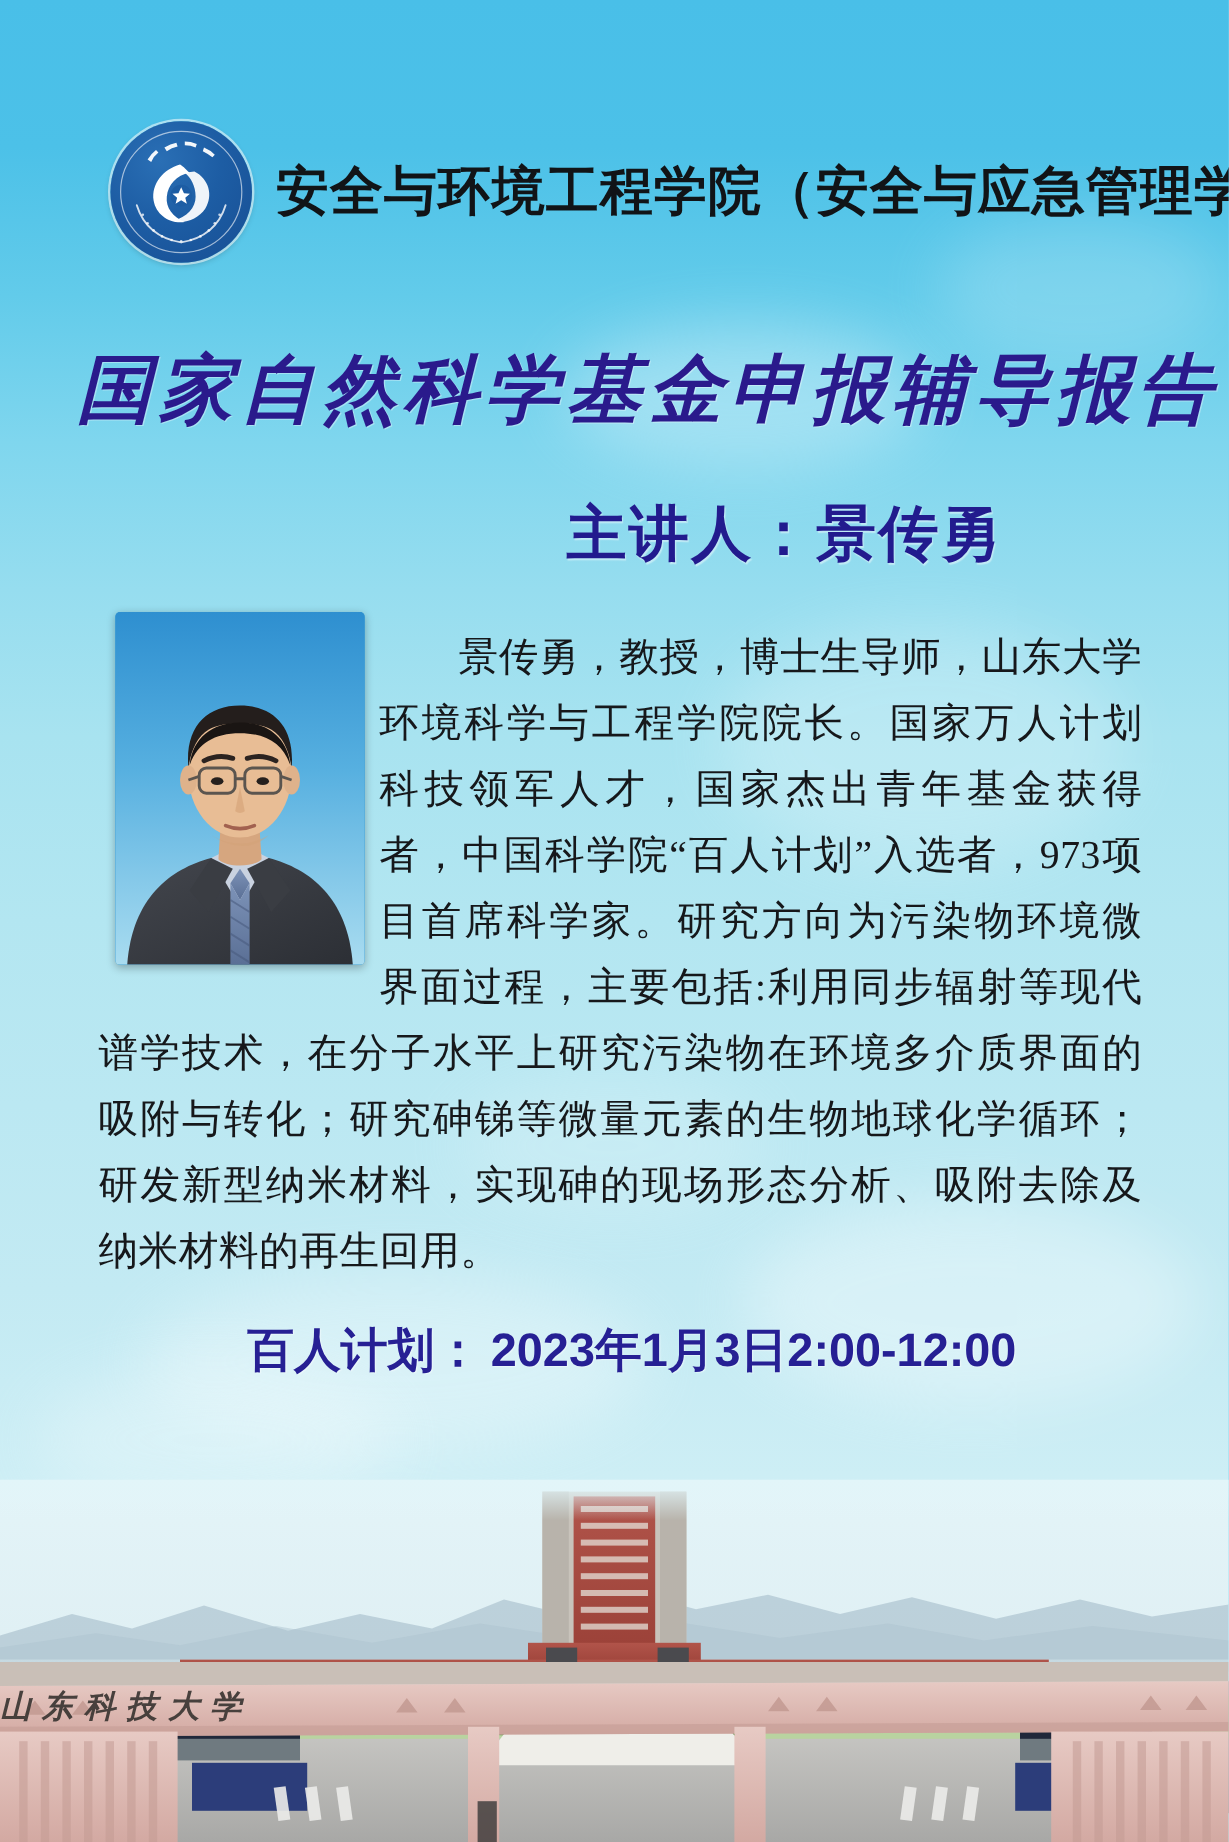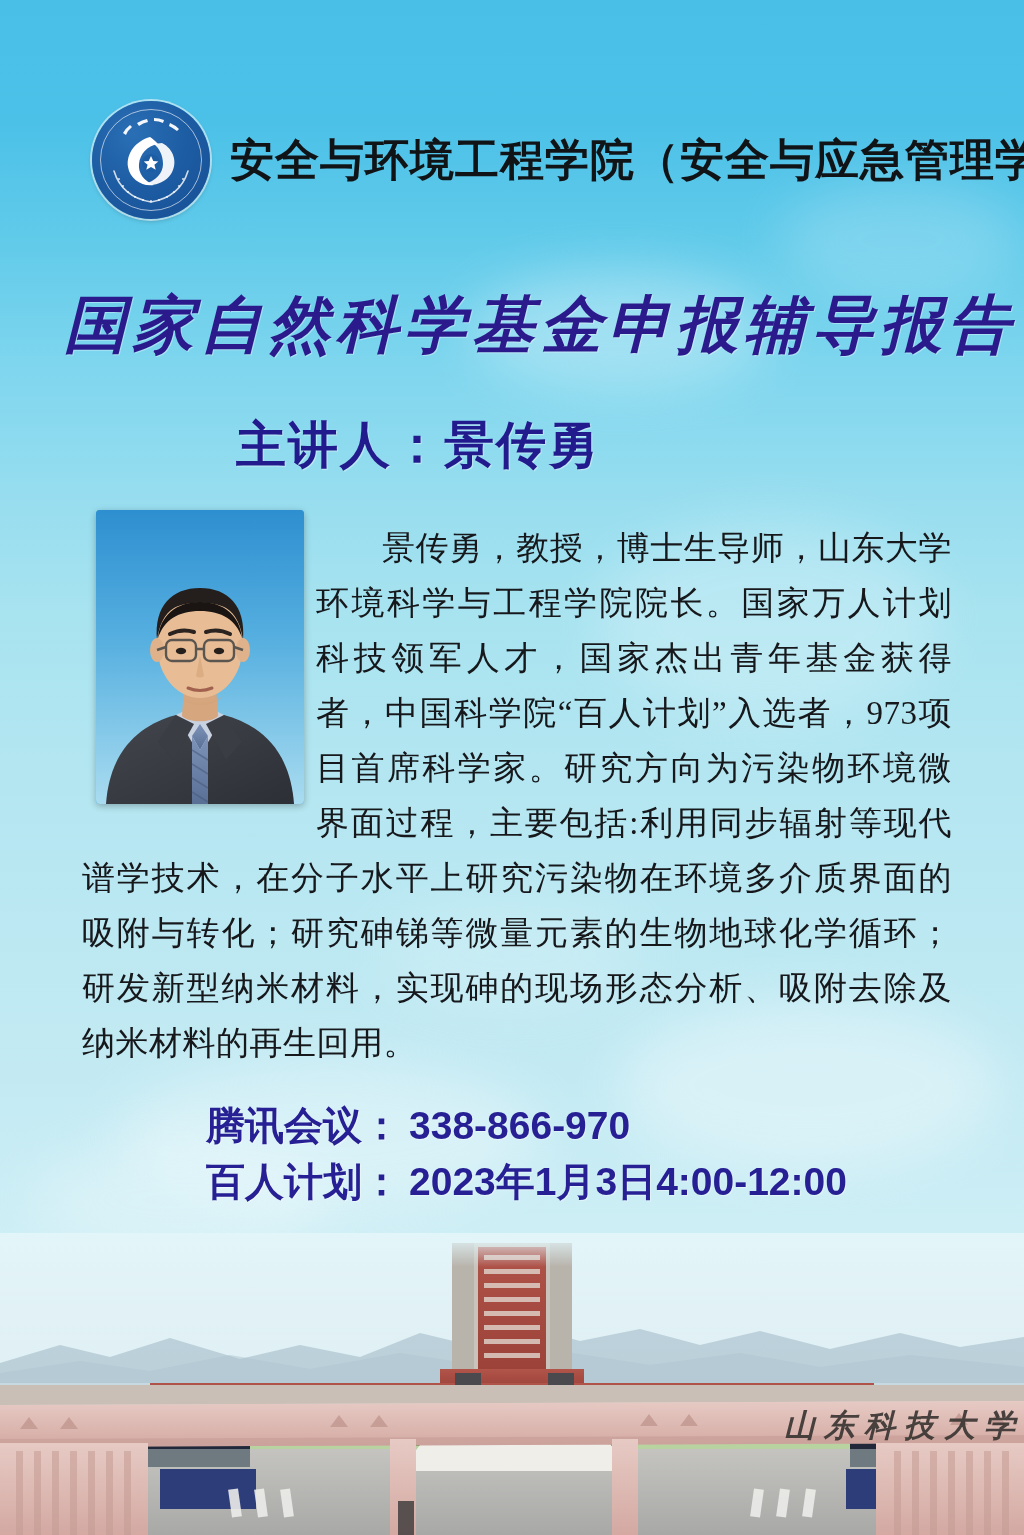--- a/index.html
+++ b/index.html
@@ -46,21 +46,21 @@
   #college-name{margin-left:20px;font-size:44px;font-weight:700;color:#111417;letter-spacing:1px;line-height:1;white-space:nowrap;
         font-family:"Liberation Sans","DejaVu Sans",sans-serif;}
 
   
   #main-title{position:absolute;left:0;top:283px;width:1024px;text-align:center;
         font-family:"Liberation Serif","DejaVu Serif",serif;
         font-size:62px;font-weight:700;font-style:italic;color:#2a1a8c;letter-spacing:6px;
         text-shadow:1px 1px 0 rgba(255,255,255,.35);padding-left:28px;}
 
   
-  #speaker-line{position:absolute;left:0;top:412px;width:836px;text-align:center;
+  #speaker-line{position:absolute;left:0;top:412px;width:836px;text-align:right;
         font-size:50px;font-weight:700;color:#221b8e;letter-spacing:2px;
         text-shadow:1px 1px 1px rgba(255,255,255,.45);}
 
   
   #portrait{position:absolute;left:96px;top:510px;width:208px;height:294px;border-radius:4px;overflow:hidden;
         box-shadow:0 2px 7px rgba(0,0,0,.28);background:#3b9ed6;}
   #portrait svg{display:block;width:208px;height:294px;}
 
   
   #bio{position:absolute;left:66px;top:505px;width:902px;
@@ -77,23 +77,23 @@
   .info-label{display:inline-block;}
   .info-value{display:inline-block;margin-left:8px;font-family:"Liberation Sans","DejaVu Sans",sans-serif;}
 
   
   #campus{position:absolute;left:0;bottom:0;width:1024px;height:302px;overflow:hidden;}
   #campus svg{display:block;width:1024px;height:302px;}
   #campus:before{content:"";position:absolute;left:0;top:0;width:1024px;height:34px;
         background:linear-gradient(180deg,rgba(226,245,249,1) 0%,rgba(226,245,249,0) 100%);z-index:5;}
   #gate{position:absolute;left:0;bottom:0;width:1024px;height:150px;overflow:hidden;}
   #gate svg{display:block;width:1024px;height:150px;}
-  #gate-name{position:absolute;left:0;top:20px;width:1024px;text-align:right;
+  #gate-name{position:absolute;left:0;top:20px;width:1024px;text-align:left;
         font-family:"Liberation Serif","DejaVu Serif",serif;font-style:italic;
-        font-size:31px;font-weight:700;color:#3b3633;letter-spacing:9px;opacity:.92;}
+        font-size:26px;font-weight:700;color:#3b3633;letter-spacing:9px;opacity:.92;}
 </style>
 </head>
 <body>
 
 <div id="poster">
 
   <div class="cloud c1"></div>
   <div class="cloud c2"></div>
   <div class="cloud c6"></div>
   <div class="cloud c7"></div>
@@ -211,24 +211,21 @@
     </svg>
   </div>
 
   <div id="bio">
     <div class="floatbox"></div>
     <p>景传勇，教授，博士生导师，山东大学环境科学与工程学院院长。国家万人计划科技领军人才，国家杰出青年基金获得者，中国科学院“百人计划”入选者，973项目首席科学家。研究方向为污染物环境微界面过程，主要包括:利用同步辐射等现代谱学技术，在分子水平上研究污染物在环境多介质界面的吸附与转化；研究砷锑等微量元素的生物地球化学循环；研发新型纳米材料，实现砷的现场形态分析、吸附去除及纳米材料的再生回用。</p>
   </div>
 
   <div id="info">
     <div class="info-row">
-      <span class="info-label">腾讯会议：</span><span class="info-value">338-866-970</span>
-    </div>
-    <div class="info-row">
-      <span class="info-label">百人计划：</span><span class="info-value">2023年1月3日4:00-12:00</span>
+      <span class="info-label">百人计划：</span><span class="info-value">2023年1月3日2:00-12:00</span>
     </div>
   </div>
 
   <div id="campus">
     <svg viewBox="0 0 1024 302" xmlns="http://www.w3.org/2000/svg">
       <defs>
         <linearGradient id="skyg" x1="0" y1="0" x2="0" y2="1">
           <stop offset="0%" stop-color="#e3f4f8"></stop>
           <stop offset="55%" stop-color="#dfeff3"></stop>
           <stop offset="100%" stop-color="#d7e9ee"></stop>

